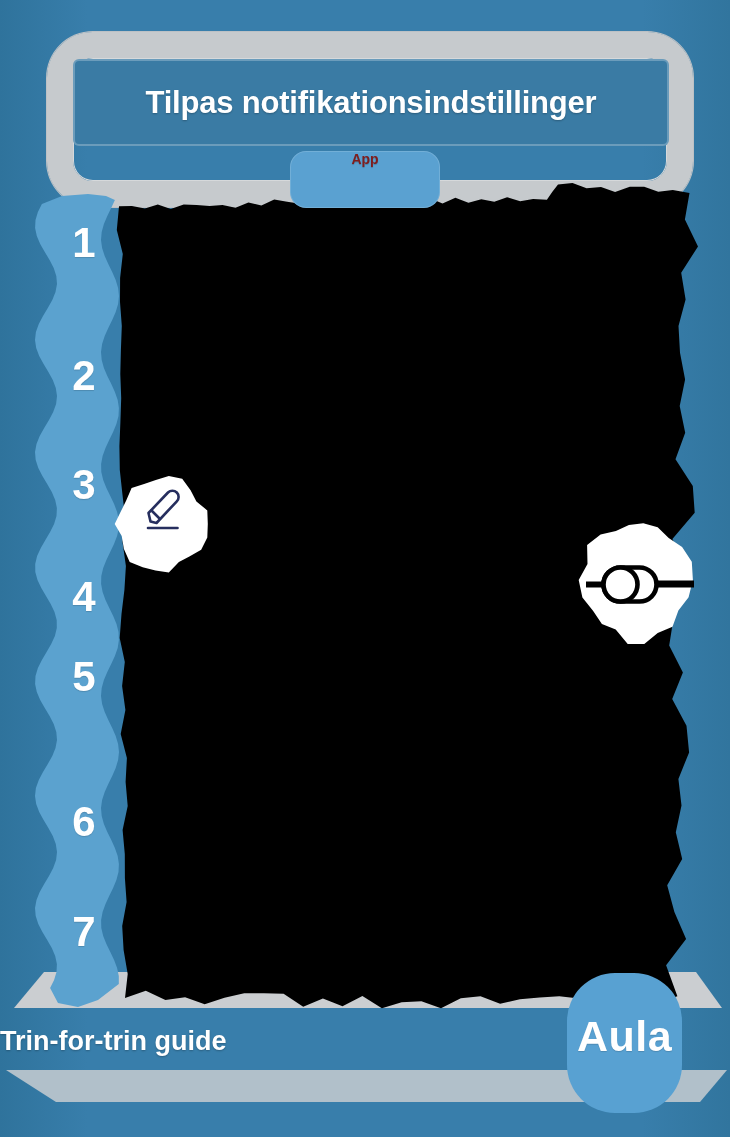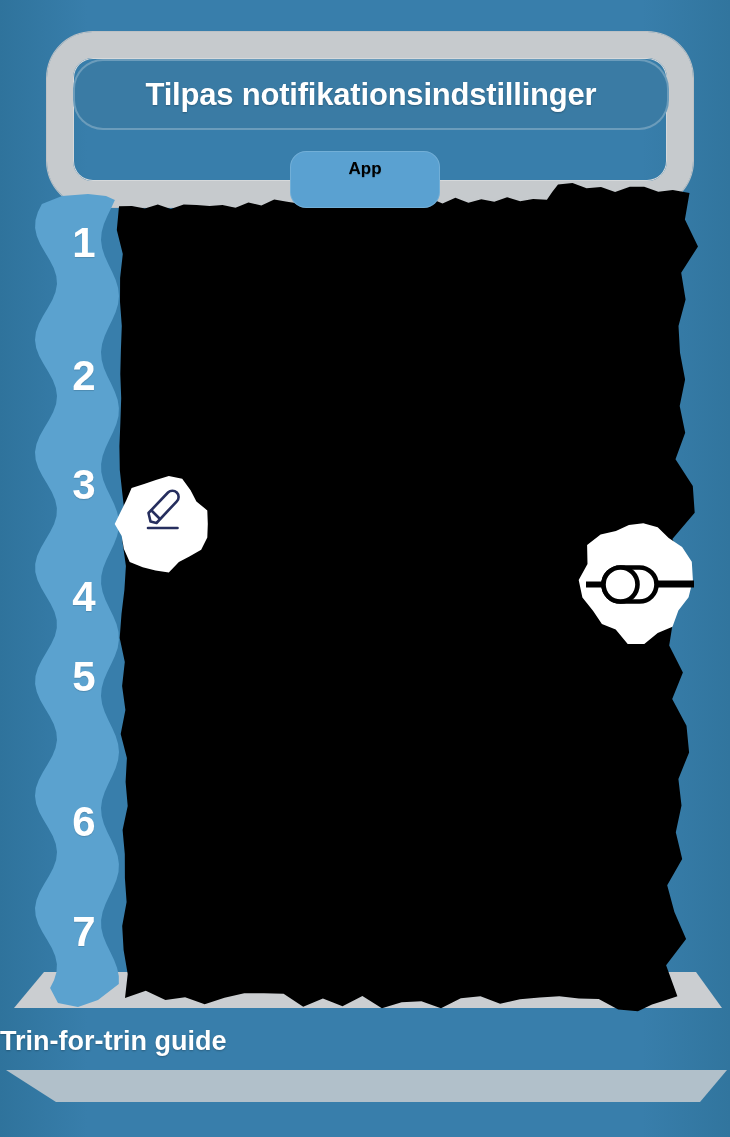--- a/index.html
+++ b/index.html
@@ -16,25 +16,25 @@
   
   .frame-ring{
     position:absolute;left:47px;top:32px;width:646px;height:175px;
     box-sizing:border-box;
     border:26px solid #c6cacd;
     border-radius:46px;
     box-shadow:inset 0 0 0 1px #d6d9db, 0 0 0 1px #bcc1c5;
     z-index:1;
   }
   .title-box{
-    position:absolute;left:73px;top:59px;width:596px;height:71px;
+    position:absolute;left:73px;top:59px;width:596px;height:87px;
     box-sizing:border-box;
     background:#3a7ba4;
     border:2px solid rgba(255,255,255,0.25);
-    border-radius:30px;
+    border-radius:6px;
     display:flex;align-items:center;justify-content:center;
     z-index:2;
   }
   .title-box h1{
     margin:0;color:#ffffff;font-size:31px;font-weight:bold;
     letter-spacing:-0.2px;text-shadow:0 1px 2px rgba(0,0,0,0.25);
   }
   
   .ribbon{position:absolute;left:0;width:730px;z-index:1;}
   .ribbon.one{top:972px;height:36px;background:#cbced1;
@@ -53,21 +53,21 @@
   }
   .app-badge{
     position:absolute;left:290px;top:151px;width:150px;height:57px;
     background:#5aa1d1;border-radius:16px;
     display:flex;justify-content:center;align-items:flex-start;
     padding-top:0;box-sizing:border-box;
     z-index:6;
     box-shadow:0 0 0 1px rgba(255,255,255,0.15) inset;
   }
   .app-badge span{
-    color:#000000;font-size:17px;font-weight:bold;margin-top:8px;
+    color:#7f1d1d;font-size:14px;font-weight:bold;
     text-shadow:0 1px 1px rgba(0,0,0,0.2);
   }
   .aula-blob{
     position:absolute;left:567px;top:973px;width:115px;height:140px;
     background:#58a1d2;border-radius:48px;
     display:flex;justify-content:center;align-items:flex-start;
     z-index:7;
   }
   .aula-blob span{
     color:#ffffff;font-size:43px;font-weight:bold;margin-top:39px;
@@ -114,20 +114,23 @@
           <rect x="603.5" y="567.5" width="53" height="34" rx="17" fill="#ffffff" stroke="#000" stroke-width="4.6"></rect>
           <circle cx="620.5" cy="584.5" r="17" fill="#ffffff" stroke="#000" stroke-width="4.6"></circle>
         </g>
       </g>
     </svg>
 
   <div class="app-badge">
     <span>App</span>
   </div>
 
+  <div class="aula-blob">
+    <span>Aula</span>
+  </div>
 
   <div class="footer-label">Trin-for-trin guide</div>
 
 <div class="step-num" style="top: 219px;">1</div>
     <div class="step-num" style="top: 352px;">2</div>
     <div class="step-num" style="top: 461px;">3</div>
     <div class="step-num" style="top: 573px;">4</div>
     <div class="step-num" style="top: 653px;">5</div>
     <div class="step-num" style="top: 798px;">6</div>
     <div class="step-num" style="top: 908px;">7</div>

